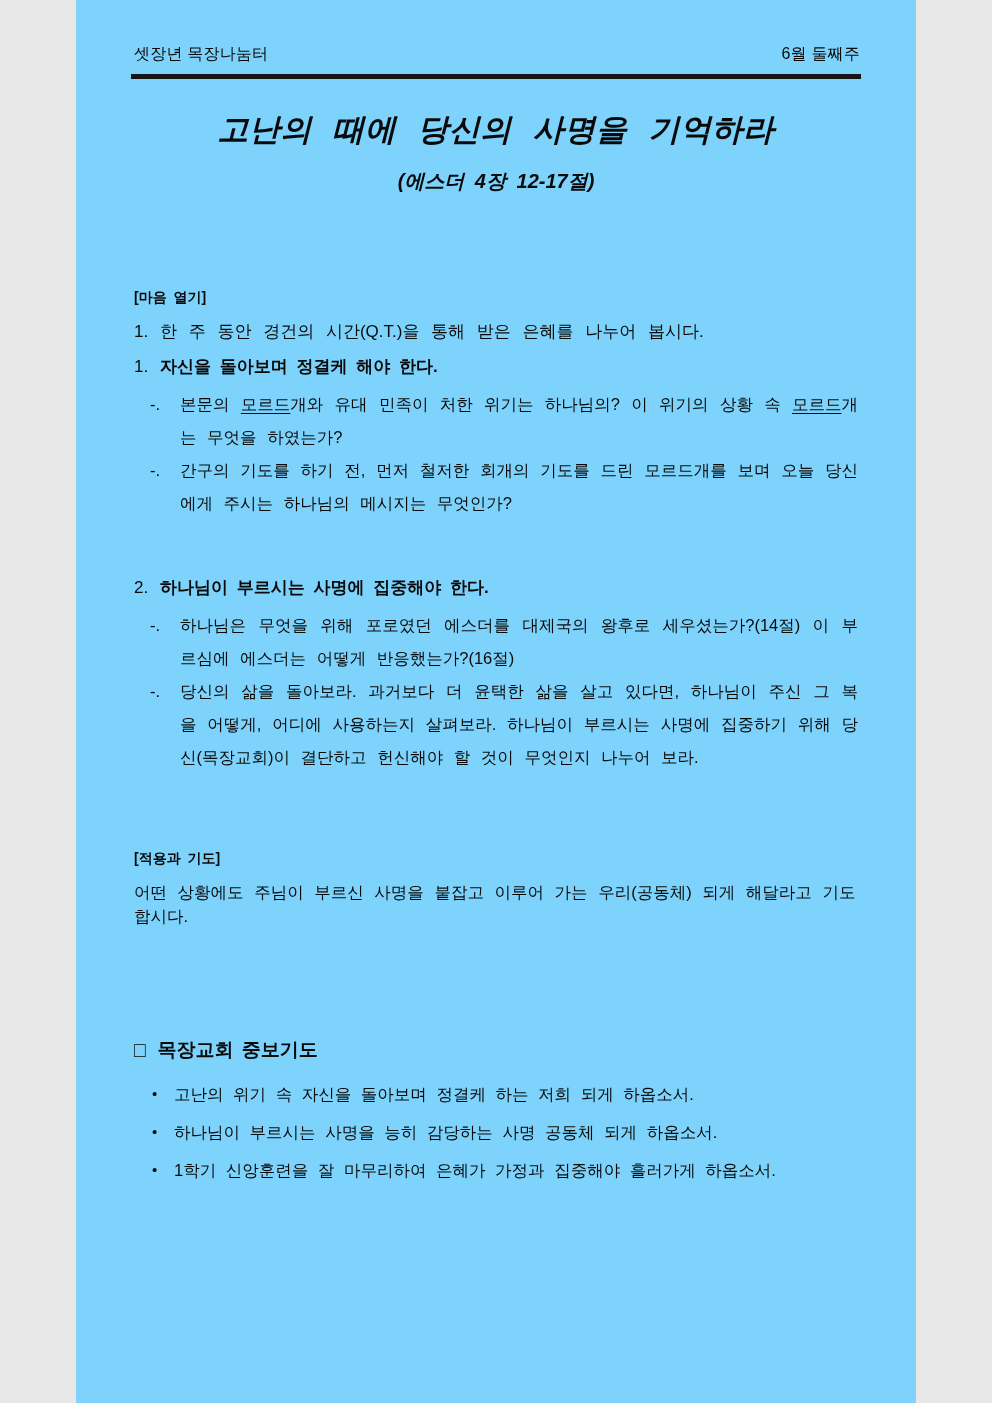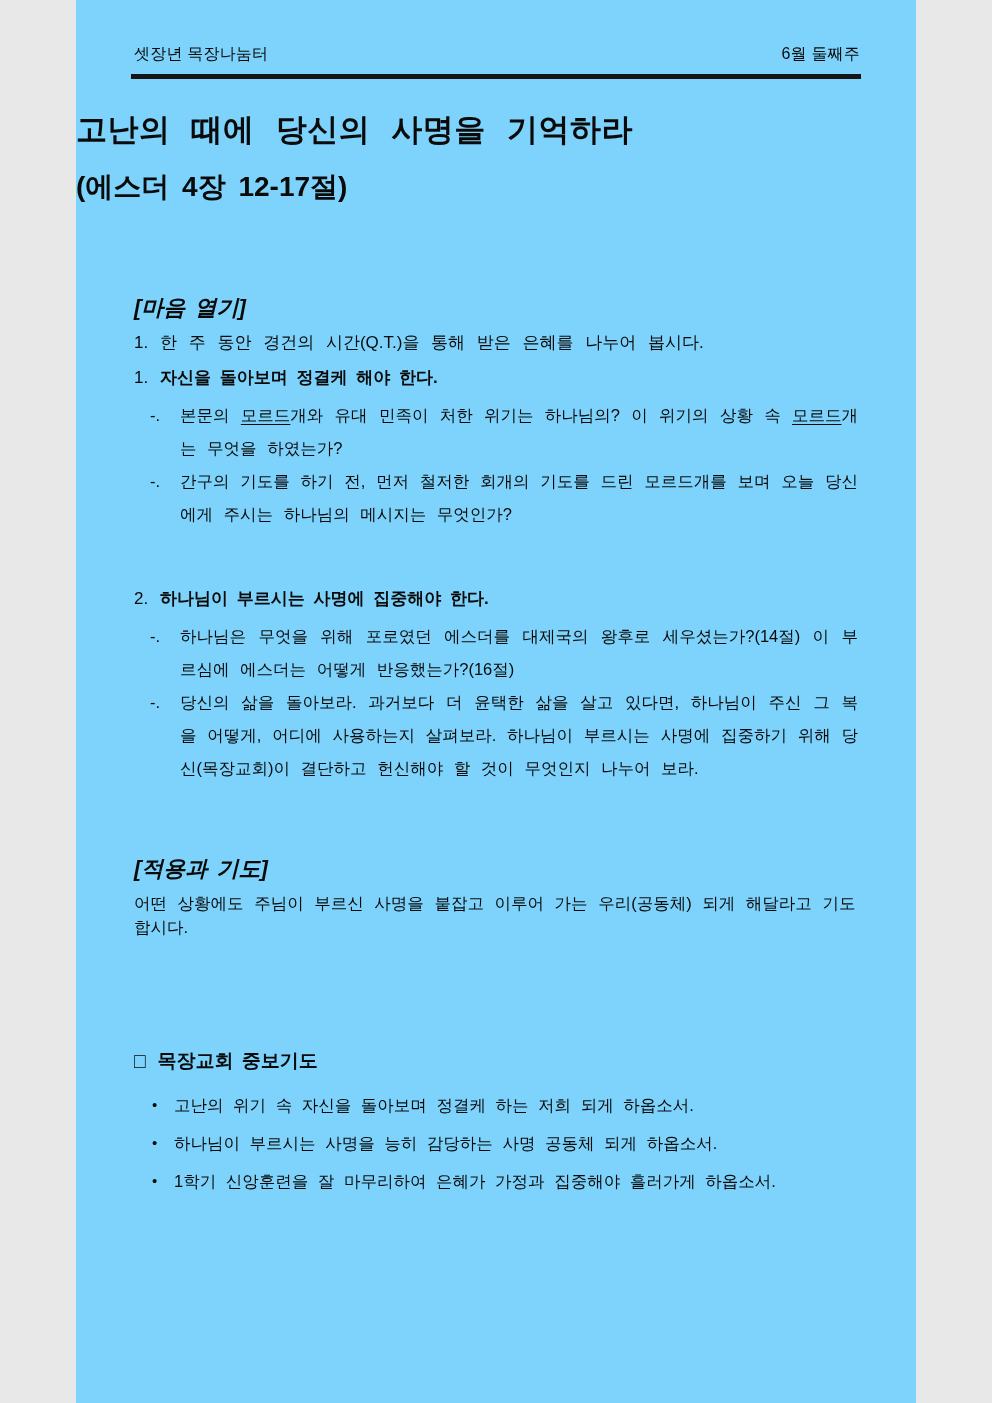--- a/index.html
+++ b/index.html
@@ -24,44 +24,43 @@
     align-items: flex-end;
     margin: 44px 56px 0 58px;
     font-size: 16px;
     letter-spacing: 0.2px;
   }
   .divider {
     margin: 9px 55px 0 55px;
     height: 5px;
     background: #151515;
   }
-  .title-block { text-align: left; }
+  .title-block { text-align: center; font-style: italic; }
   .doc-title {
     margin-top: 30px;
     font-size: 31px;
     font-weight: 800;
     letter-spacing: 0.5px;
     word-spacing: 12px;
   }
   .doc-scripture {
     margin-top: 17px;
-    font-size: 28px;
+    font-size: 20px;
     font-weight: 700;
     word-spacing: 5px;
   }
   .content {
     margin: 0 58px 0 58px;
     font-size: 16.5px;
     line-height: 24px;
   }
   .section-heading {
-    font-size: 22px;
+    font-size: 14px;
     font-weight: 700;
     word-spacing: 3px;
-    font-style: italic;
   }
   .mt-heart { margin-top: 90px; }
   .mt-word  { margin-top: 86px; }
   .mt-app   { margin-top: 72px; }
   .plain-item {
     margin-top: 13px;
     word-spacing: 7px;
   }
   .point {
     display: flex;

